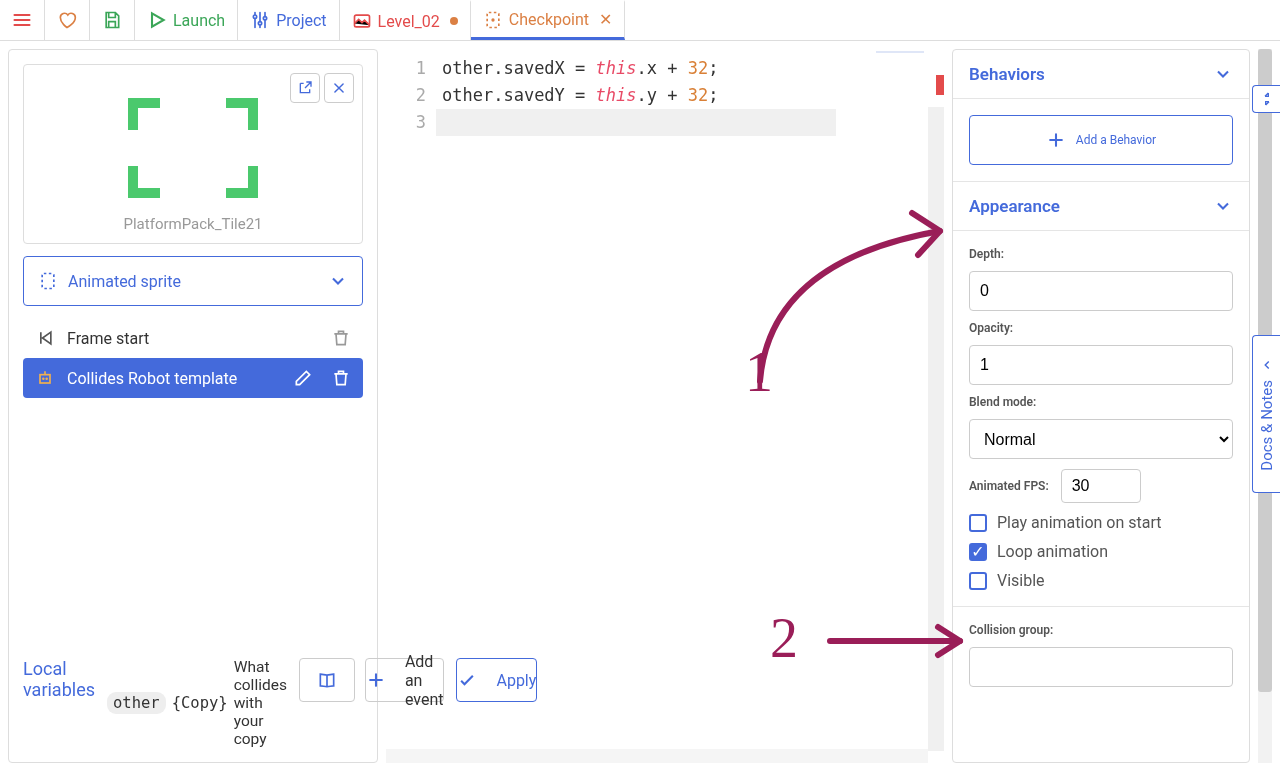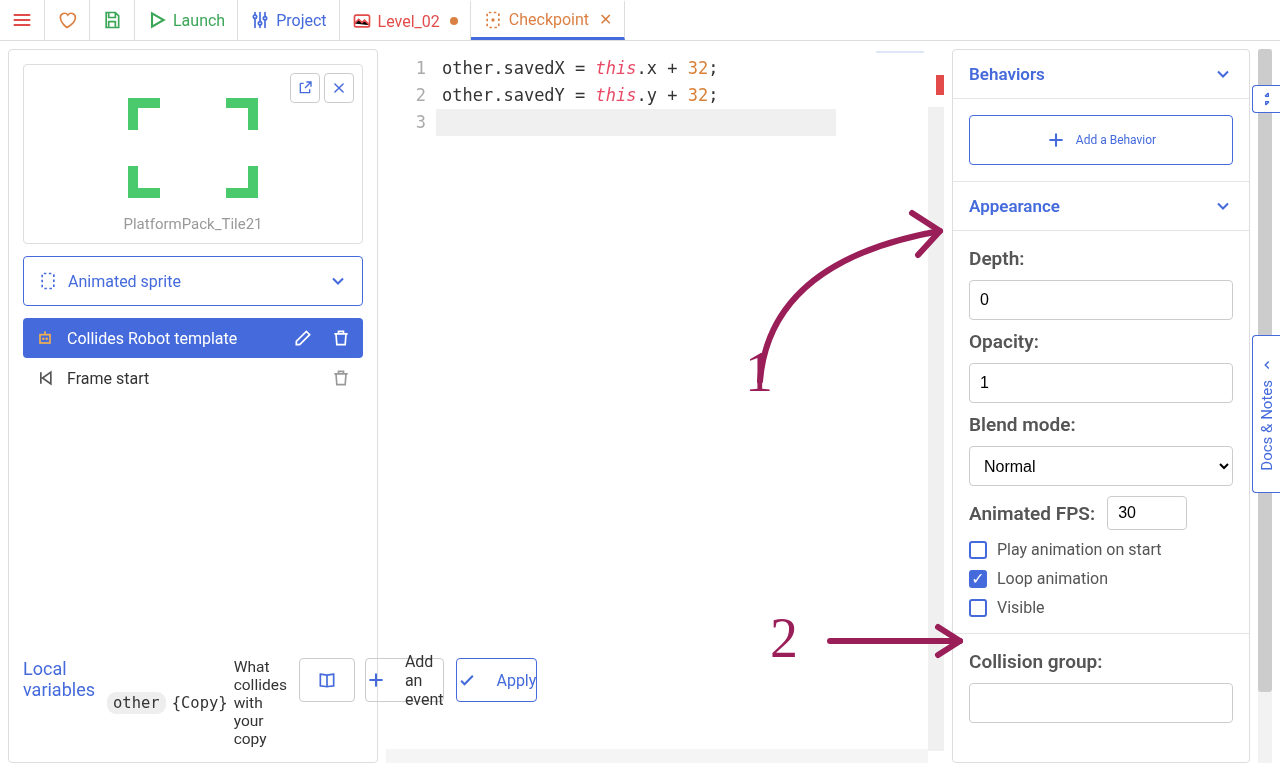--- a/index.html
+++ b/index.html
@@ -65,21 +65,21 @@
 .overview::before { content:""; position: absolute; top: 26px; right: 0; width: 8px; height: 20px; background: #e34b4b; }
 .minimap { position: absolute; top: 2px; right: 20px; width: 48px; height: 20px; border-top: 2px solid #c9d6f2; opacity: 0.6; }
 .vscroll { position: absolute; right: 0; top: 58px; bottom: 12px; width: 16px; background: #f0f0f0; }
 .hscroll { position: absolute; bottom: 0; left: 0; right: 16px; height: 14px; background: #f5f5f5; }
 
 
 .sec-head { display: flex; align-items: center; padding: 14px 16px; color: #446adb; font-size: 17px; font-weight: 600; cursor: pointer; border-bottom: 1px solid #e5e5e5; }
 .sec-head .chev { margin-left: auto; }
 .sec-body { padding: 16px; border-bottom: 1px solid #e5e5e5; display: flex; flex-direction: column; gap: 10px; }
 .add-btn { border: 1.5px solid #446adb; color: #446adb; border-radius: 4px; height: 50px; display: flex; align-items: center; justify-content: center; gap: 10px; font-size: 12px; cursor: pointer; }
-.field-label { font-weight: 600; font-size: 19px; color: #555;}
+.field-label { font-weight: 600; font-size: 12px; color: #555;}
 .field-input { border: 1px solid #ccc; border-radius: 4px; height: 40px; padding: 0 10px; font-size: 16px; width: 100%; }
 .field-input.small { width: 80px; height: 34px; }
 .inline-field { display: flex; align-items: center; gap: 12px; }
 .check-row { display: flex; align-items: center; gap: 10px; font-size: 16px; color: #555; }
 .checkbox { width: 18px; height: 18px; border: 2px solid #446adb; border-radius: 3px; display: inline-flex; align-items: center; justify-content: center; cursor: pointer; }
 .checkbox.checked { background: #446adb; color: #fff; }
 select.field-input { background: #fff; appearance: auto; }
 
 
 .docs-tab { position: absolute; right: 0; top: 294px; width: 28px; height: 158px; border: 1px solid #446adb; border-right: none; background: #fff; border-radius: 4px 0 0 4px; display: flex; flex-direction: column; align-items: center; justify-content: center; gap: 8px; cursor: pointer; }
@@ -178,41 +178,41 @@
         <svg class="svg-ic" viewBox="0 0 24 24">
             <rect x="5" y="3" width="14" height="18" fill="none" stroke="#446adb" stroke-width="2" stroke-dasharray="3 3" rx="2"></rect>
           </svg>
         <span>Animated sprite</span>
         <svg class="svg-ic chev" viewBox="0 0 24 24">
             <path fill="none" stroke="#446adb" stroke-width="2.5" d="M6 9l6 6 6-6"></path>
           </svg>
       </div>
 
       <div>
+        <div class="event-row">
+          <svg class="svg-ic" viewBox="0 0 24 24">
+              <path fill="none" stroke="#555" stroke-width="2" d="M7 5v14M19 5L9 12l10 7V5z"></path>
+            </svg>
+          <span>Frame start</span>
+          <svg class="svg-ic trash" viewBox="0 0 24 24">
+              <path fill="none" stroke="currentColor" stroke-width="2" d="M4 7h16M9 7V4h6v3M6 7l1 13h10l1-13"></path>
+            </svg>
+        </div>
         <div class="event-row selected">
           <svg class="svg-ic" viewBox="0 0 24 24">
               <rect x="6" y="8" width="12" height="10" fill="none" stroke="#f0b050" stroke-width="2"></rect>
               <circle cx="10" cy="13" r="1.5" fill="#f0b050"></circle>
               <circle cx="14" cy="13" r="1.5" fill="#f0b050"></circle>
               <path stroke="#f0b050" stroke-width="2" d="M12 8V4"></path>
             </svg>
           <span>Collides Robot template</span>
           <svg class="svg-ic edit-ic" viewBox="0 0 24 24">
               <path fill="none" stroke="currentColor" stroke-width="2" d="M4 20h4L20 8l-4-4L4 16v4z"></path>
             </svg>
           <svg class="svg-ic" style="margin-left:6px" viewBox="0 0 24 24">
-              <path fill="none" stroke="currentColor" stroke-width="2" d="M4 7h16M9 7V4h6v3M6 7l1 13h10l1-13"></path>
-            </svg>
-        </div>
-        <div class="event-row">
-          <svg class="svg-ic" viewBox="0 0 24 24">
-              <path fill="none" stroke="#555" stroke-width="2" d="M7 5v14M19 5L9 12l10 7V5z"></path>
-            </svg>
-          <span>Frame start</span>
-          <svg class="svg-ic trash" viewBox="0 0 24 24">
               <path fill="none" stroke="currentColor" stroke-width="2" d="M4 7h16M9 7V4h6v3M6 7l1 13h10l1-13"></path>
             </svg>
         </div>
       </div>
 
       <div class="left-bottom">
         <div class="section-title">Local variables</div>
         <div class="var-line">
           <span class="mono-tag">other</span>
           <span class="mono-brace">{<span>Copy</span>}</span>

